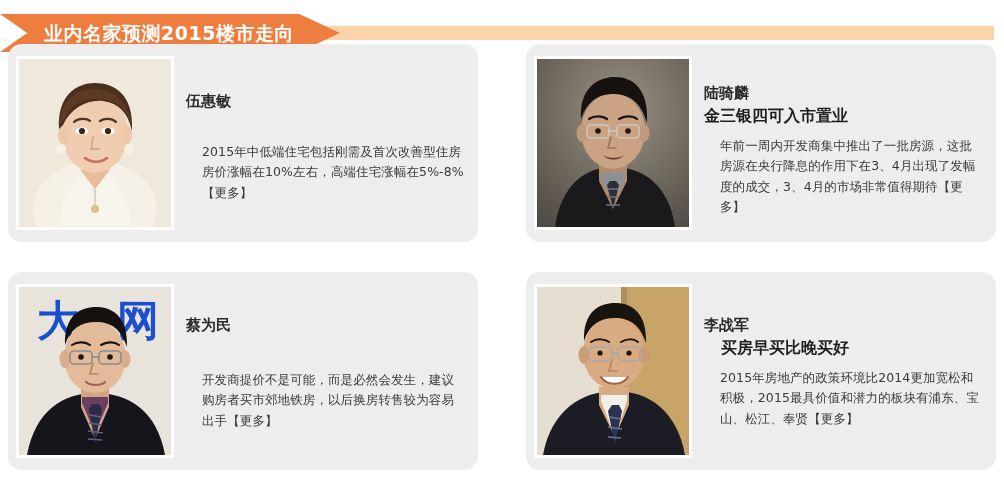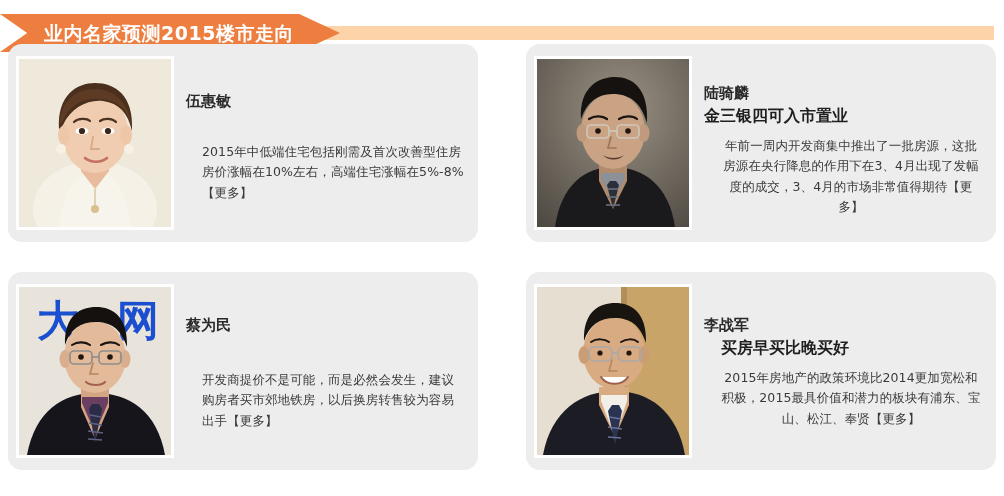--- a/index.html
+++ b/index.html
@@ -125,21 +125,21 @@
     right: 4px;
     font-size: 12.5px;
     color: #3a3a3a;
     line-height: 1.62;
     letter-spacing: 0.1px;
     margin-left: 16px;
   }
   
   .card.c1 .person-name { top: 40px; }
   .card.c1 .headline    { top: 62px; }
-  .card.c1 .summary     { top: 92px; font-size: 12.5px; text-align: center; }
+  .card.c1 .summary     { top: 92px; font-size: 12.5px; }
   .card.c1.r1 .person-name { top: 44px; }
   .card.c1.r1 .headline    { top: 66px; margin-left: 17px; }
   .card.c1.r1 .summary     { top: 96px; }
   .card.c0.r1 .person-name { top: 44px; }
   .card.c0.r1 .headline    { top: 66px; }
   .card.c0.r1 .summary     { top: 98px; }
 </style>
 </head>
 <body>
 

